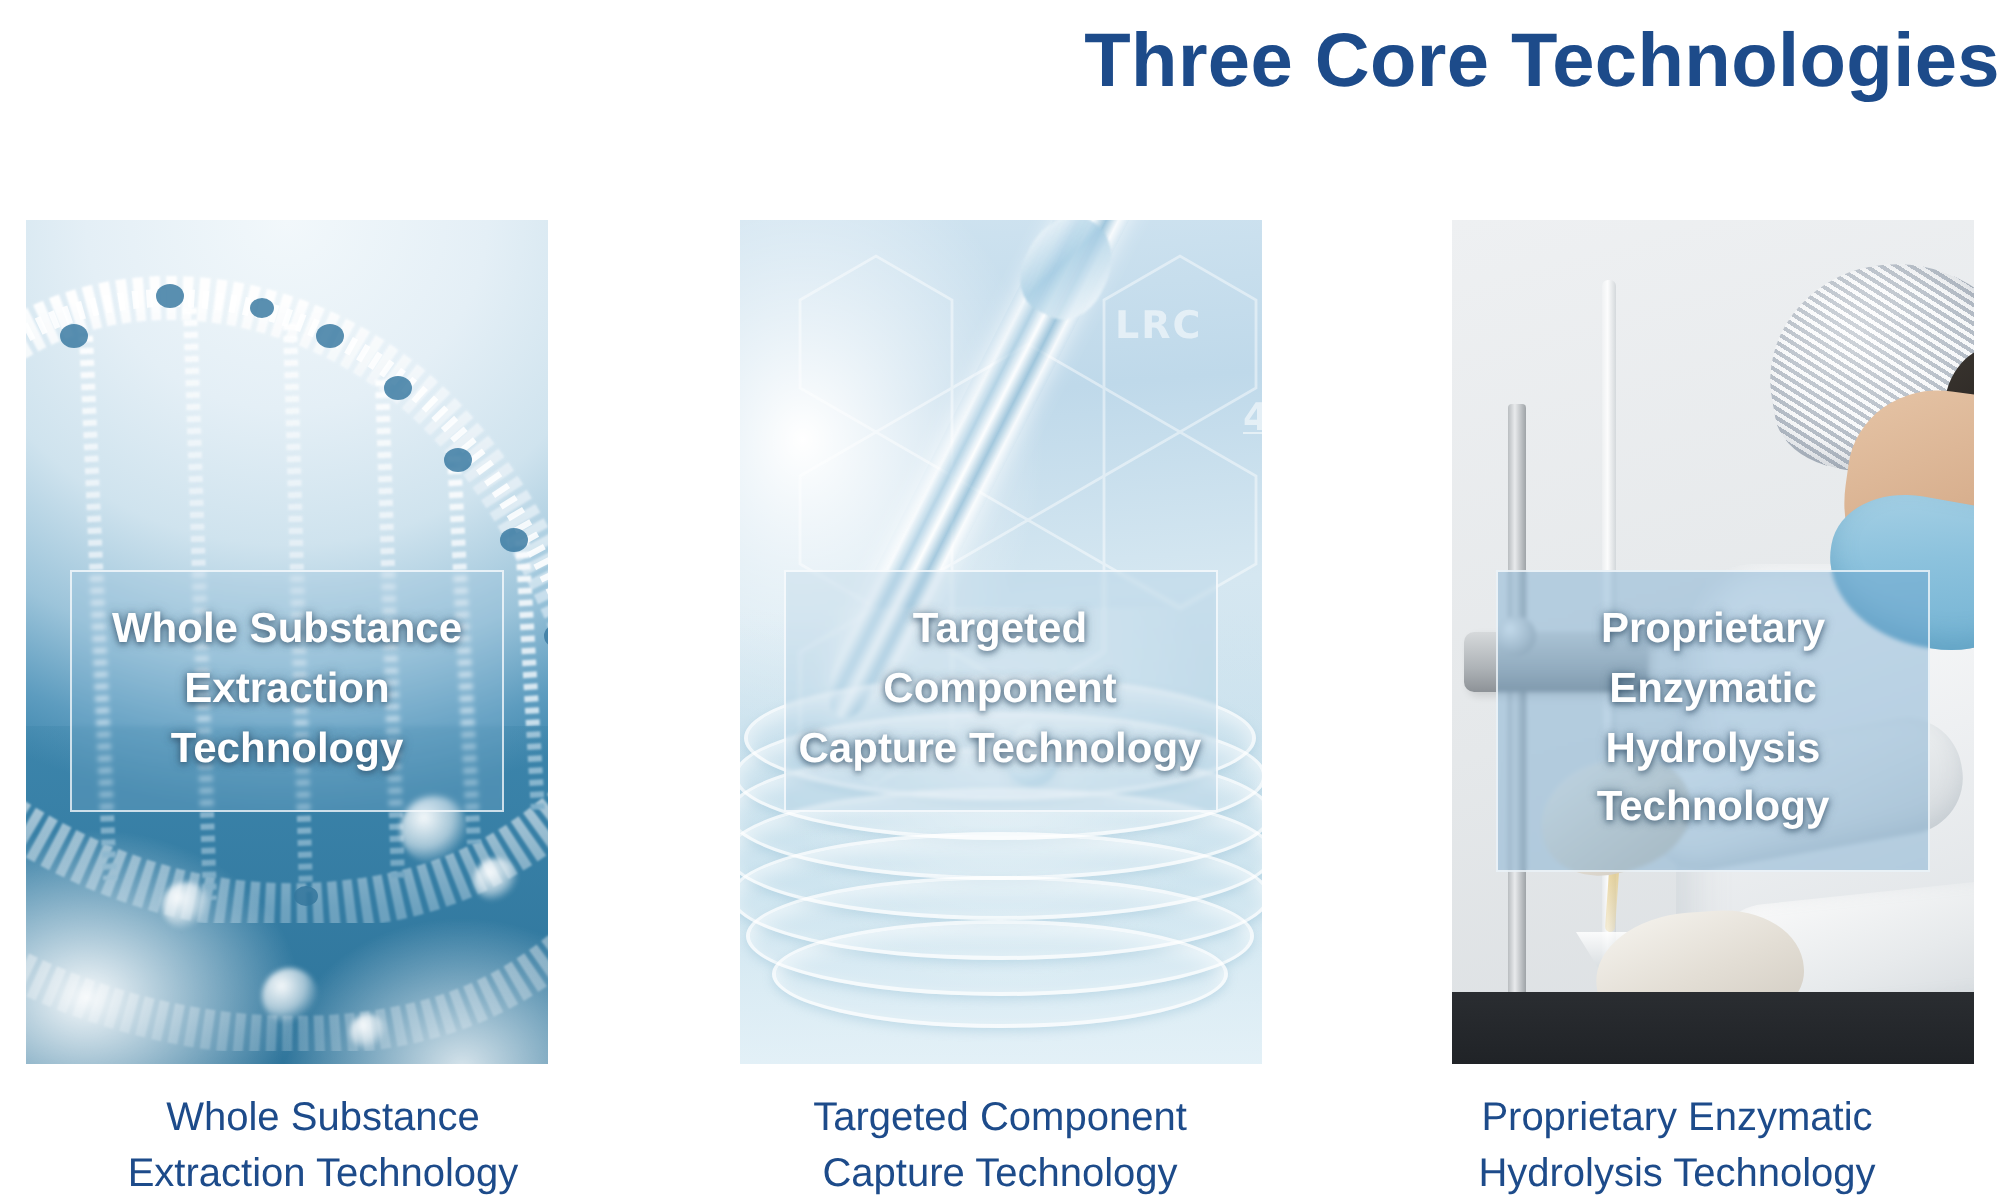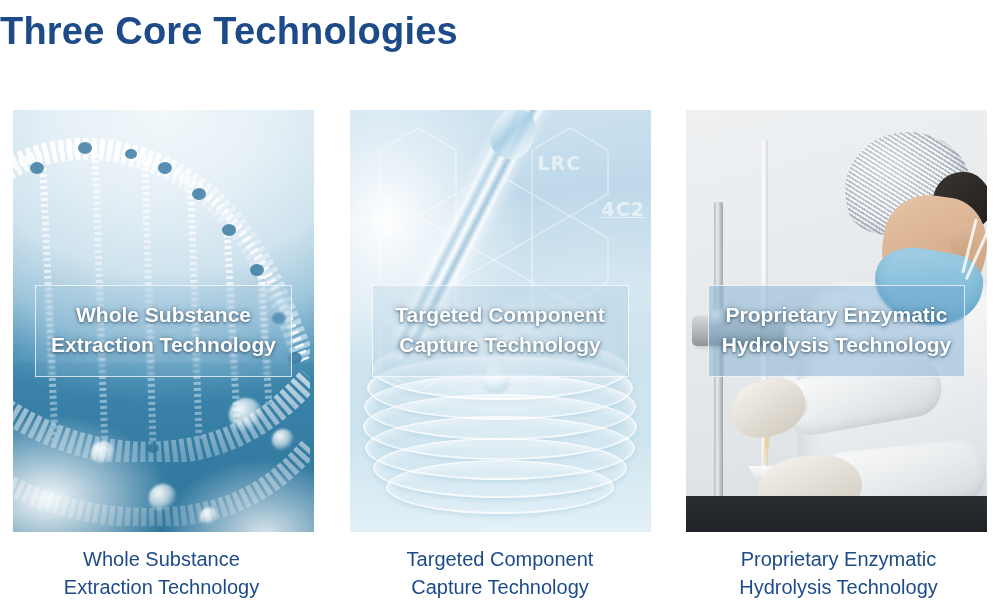--- a/index.html
+++ b/index.html
@@ -14,41 +14,41 @@
     font-family: "Liberation Sans", sans-serif;
     position: relative;
   }
 
   
   .page-title {
     position: absolute;
     top: 8px;
     left: 0;
     width: 1000px;
-    text-align: left;
+    text-align: right;
     font-size: 38px;
     font-weight: bold;
     color: #1d4b8a;
     letter-spacing: 0.2px;
     line-height: 1.25;
   }
 
   
   .cards-row {
     position: absolute;
     top: 110px;
     left: 13px;
     width: 974px;
     height: 422px;
     display: flex;
     justify-content: space-between;
   }
   .tech-card {
     position: relative;
-    width: 301px;
+    width: 261px;
     height: 422px;
     overflow: hidden;
     background: #e9f2f8;
   }
 
   
   .card-art {
     position: absolute;
     inset: 0;
     overflow: hidden;

